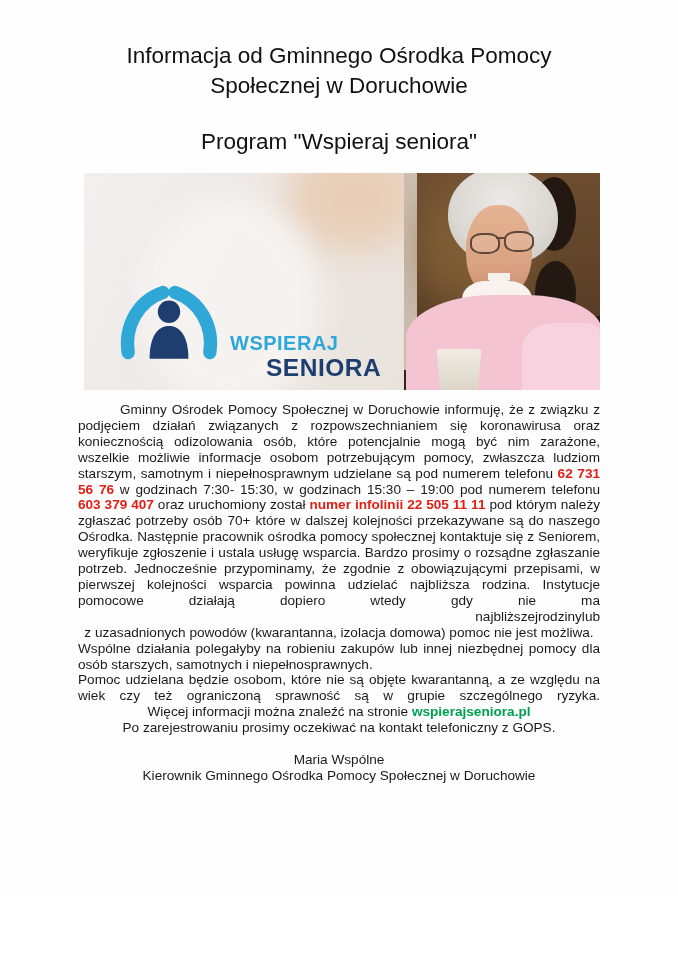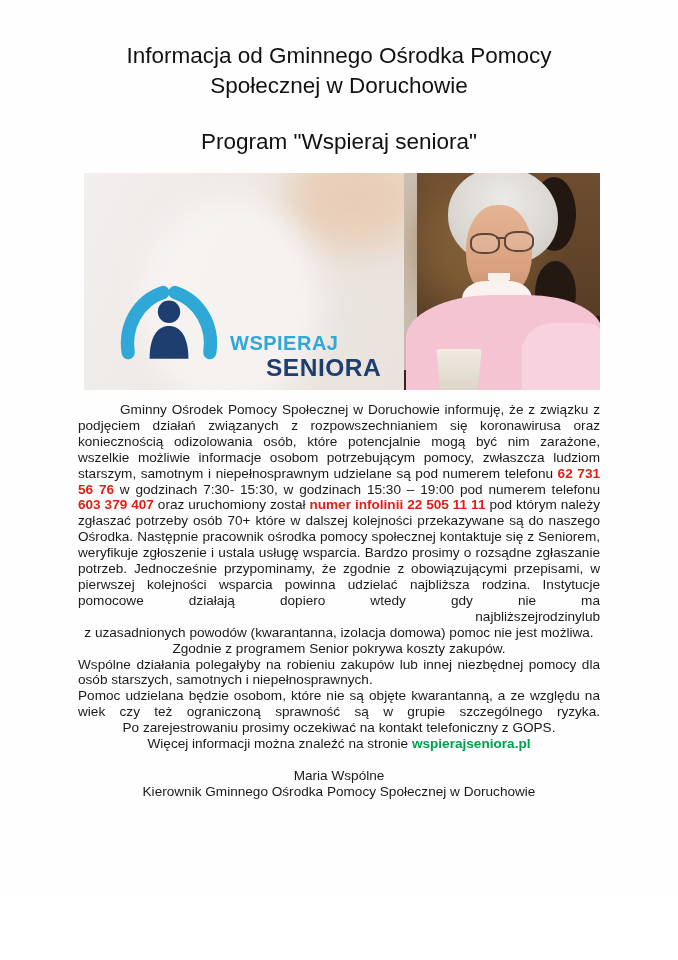--- a/index.html
+++ b/index.html
@@ -137,28 +137,27 @@
   <div class="doc-body">
     <p class="p-just indent"><span>Gminny Ośrodek Pomocy Społecznej w Doruchowie informuję, że z związku z podjęciem działań związanych z rozpowszechnianiem się koronawirusa oraz koniecznością odizolowania osób, które potencjalnie mogą być nim zarażone, wszelkie możliwie informacje osobom potrzebującym pomocy, zwłaszcza ludziom starszym, samotnym i niepełnosprawnym udzielane są pod numerem telefonu </span><span class="hl-red">62 731 56 76</span><span> w godzinach 7:30- 15:30, w godzinach 15:30 – 19:00 pod numerem telefonu </span><span class="hl-red">603 379 407</span><span> oraz uruchomiony został </span><span class="hl-red">numer infolinii 22 505 11 11</span><span> pod którym należy zgłaszać potrzeby osób 70+ które w dalszej kolejności przekazywane są do naszego Ośrodka. Następnie pracownik ośrodka pomocy społecznej kontaktuje się z Seniorem, weryfikuje zgłoszenie i ustala usługę wsparcia. Bardzo prosimy o rozsądne zgłaszanie potrzeb. Jednocześnie przypominamy, że zgodnie z obowiązującymi przepisami, w pierwszej kolejności wsparcia powinna udzielać najbliższa rodzina. Instytucje pomocowe działają dopiero wtedy gdy nie ma</span></p>
 
     <p class="flexline">
       <span>najbliższej</span>
       <span>rodziny</span>
       <span>lub</span>
     </p>
 
     <p class="p-left">z uzasadnionych powodów (kwarantanna, izolacja domowa) pomoc nie jest możliwa.</p>
-    <p class="p-left">Zgodnie z programem Senior pokrywa koszty zakupów.</p>
     <p class="p-just-soft">Wspólne działania polegałyby na robieniu zakupów lub innej niezbędnej pomocy dla osób  starszych, samotnych i niepełnosprawnych.</p>
     <p class="p-just">Pomoc udzielana będzie osobom, które nie są objęte kwarantanną, a ze względu na wiek czy też ograniczoną sprawność są w grupie szczególnego ryzyka.</p>
-    <p class="p-left">Po zarejestrowaniu prosimy oczekiwać na kontakt telefoniczny z GOPS.</p>
-
     <p class="p-left">
       <span>Więcej informacji można znaleźć na stronie </span><a href="#" class="link-green">wspierajseniora.pl</a>
     </p>
+
+    <p class="p-left">Po zarejestrowaniu prosimy oczekiwać na kontakt telefoniczny z GOPS.</p>
 
     <div class="spacer-line"></div>
 
     <p class="p-left">Maria Wspólne</p>
     <p class="p-left">Kierownik Gminnego Ośrodka Pomocy Społecznej w Doruchowie</p>
   </div>
 
 </div>
 
 </body></html>

